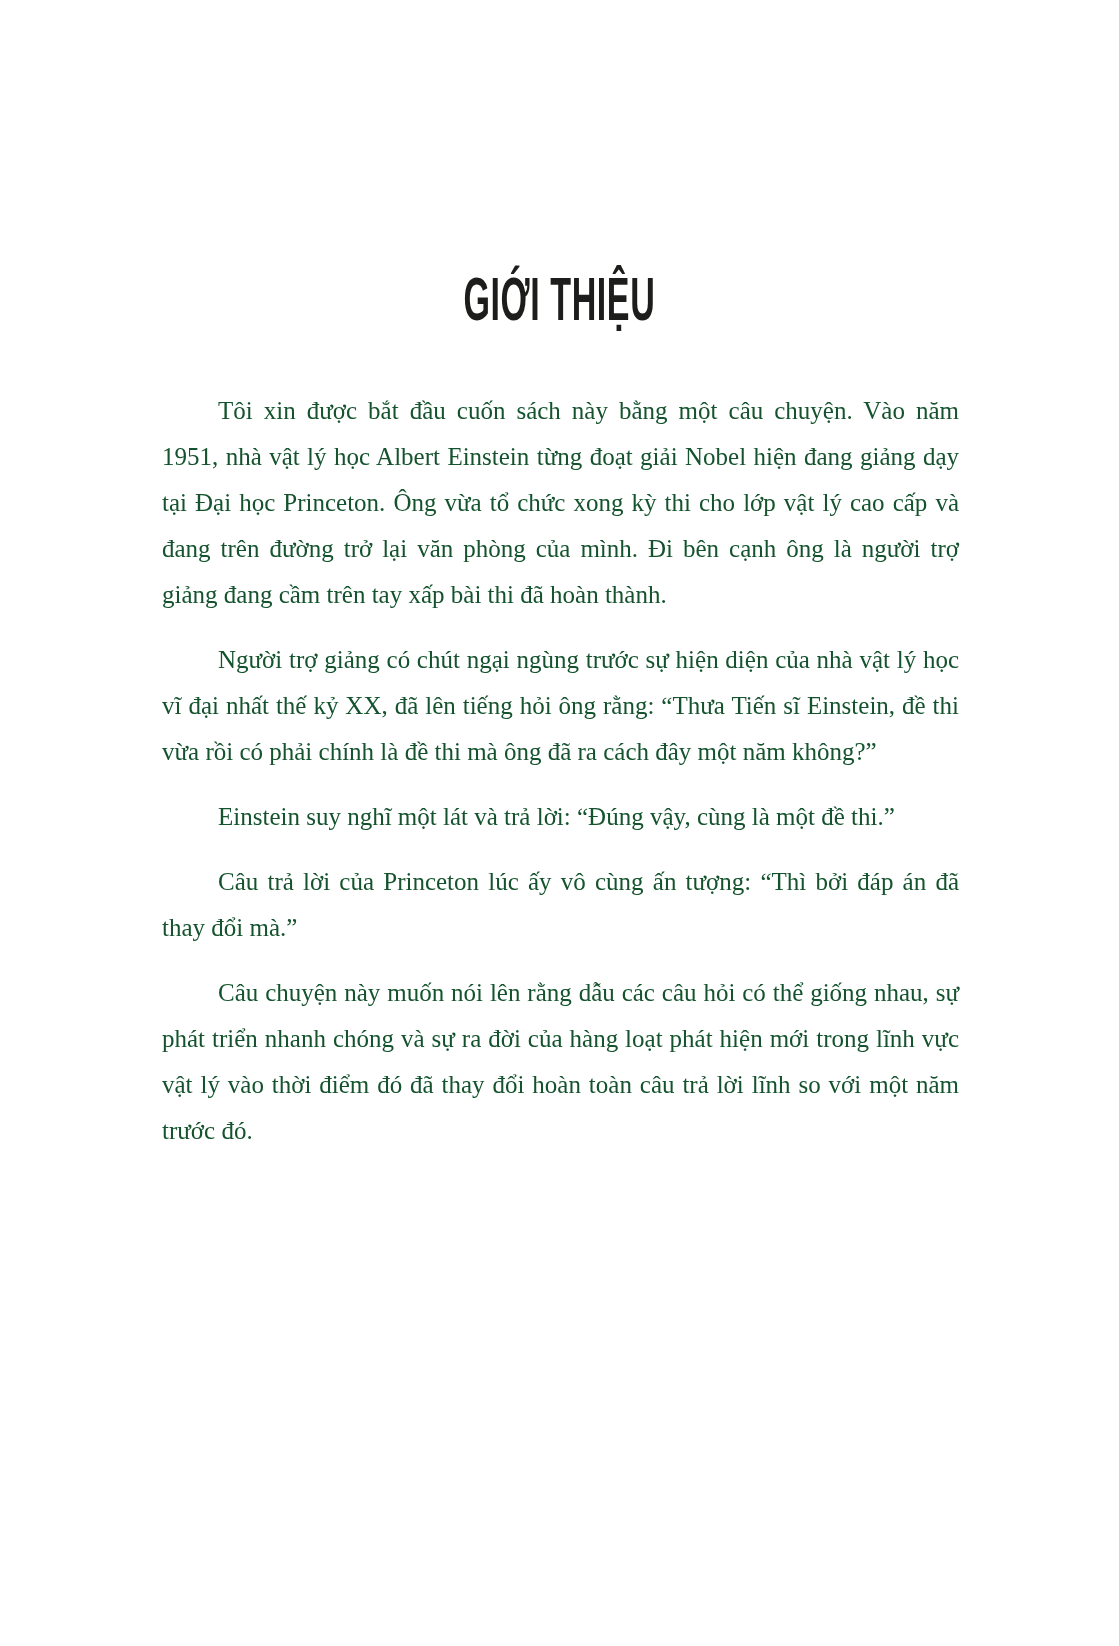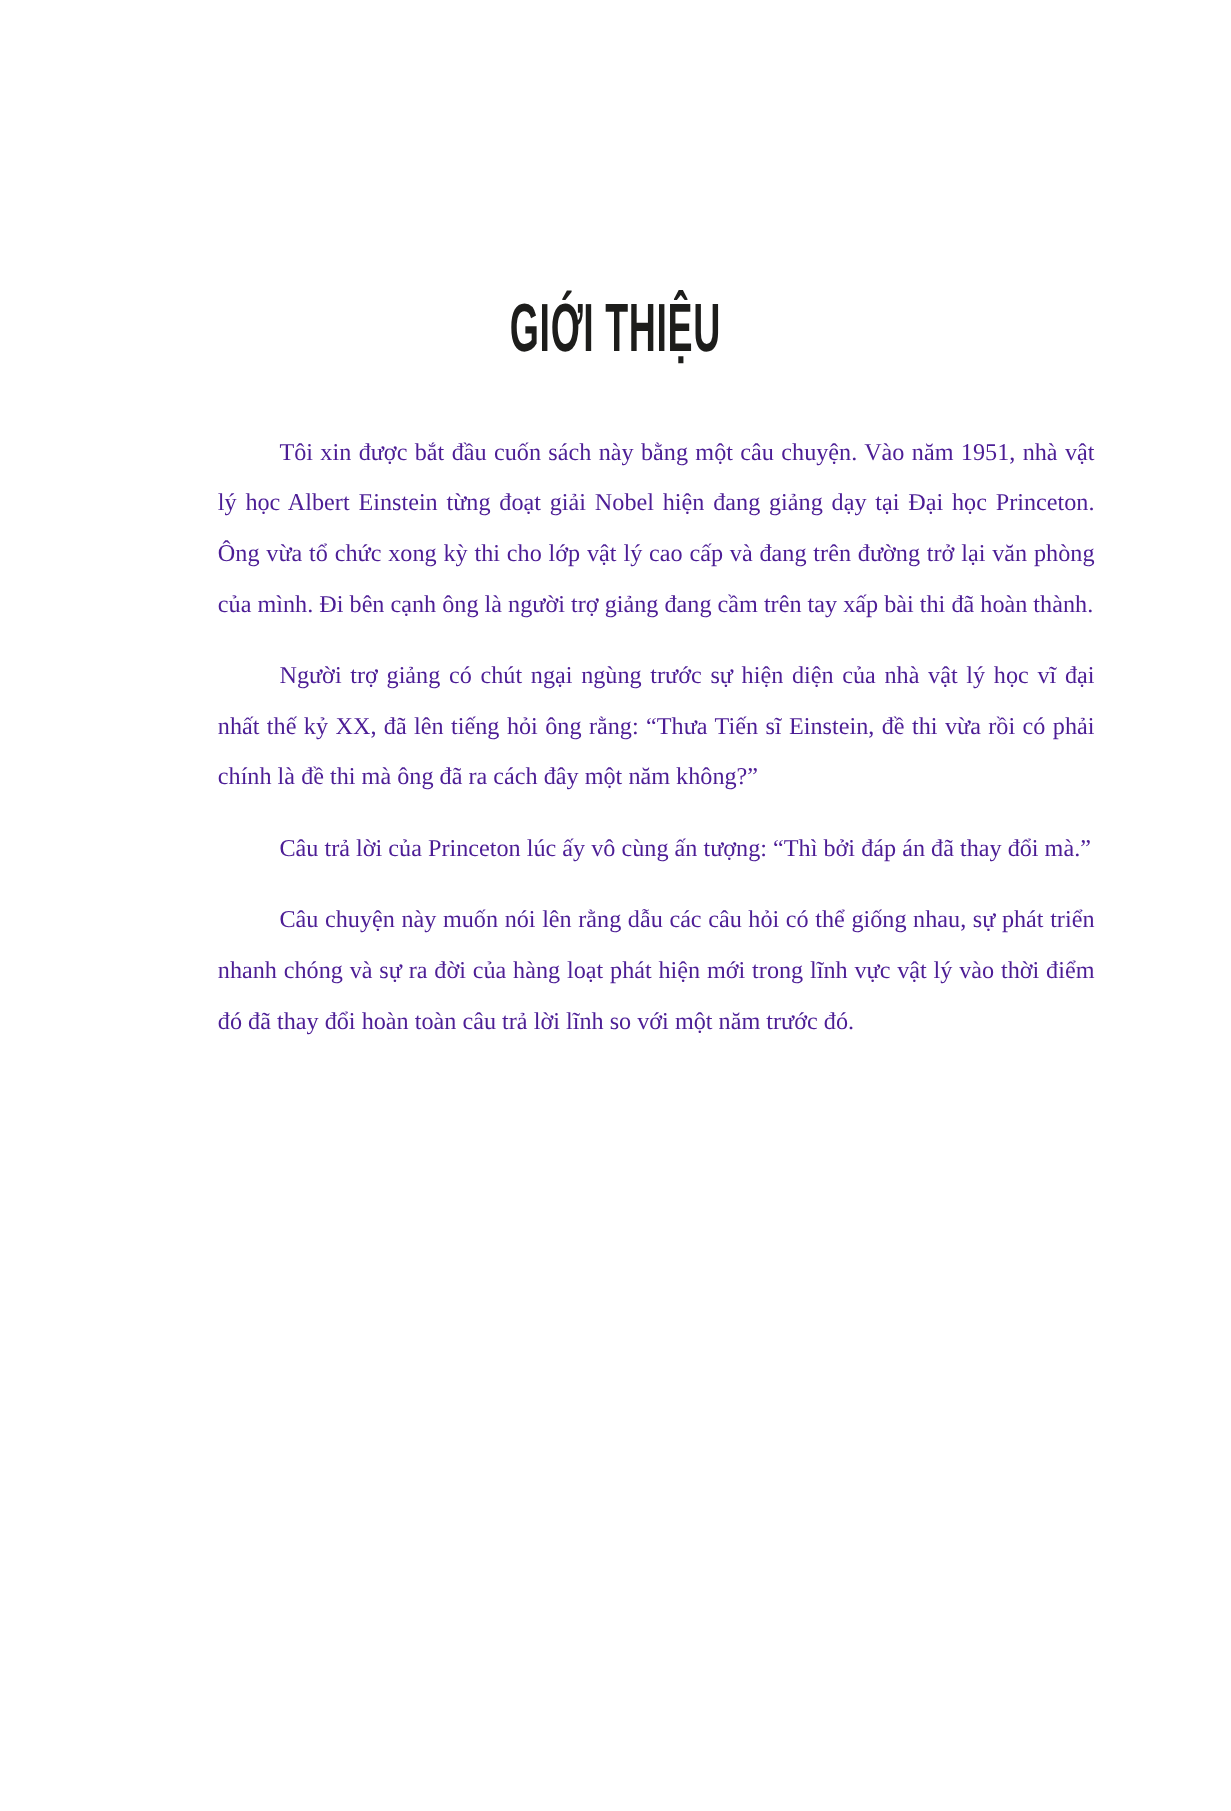--- a/index.html
+++ b/index.html
@@ -33,25 +33,24 @@
     color: #1d1d1b;
     transform: scaleX(0.55);
     transform-origin: 50% 50%;
     white-space: nowrap;
   }
   .body-text {
     position: absolute;
     left: 162px;
     top: 388px;
     width: 797px;
-    color: #4c1d95;
-    font-size: 22px;
+    color: #14532d;
+    font-size: 25px;
     line-height: 46px;
     text-align: justify;
-    margin-left: 36px;
   }
   .para {
     margin: 0 0 19px 0;
     text-indent: 56px;
   }
   .para:last-child {
     margin-bottom: 0;
   }
   .em {
   }
@@ -59,16 +58,17 @@
 </head>
 <body>
 
 <div class="page">
   <div class="title-wrap">
     <h1 class="chapter-title">GIỚI THIỆU</h1>
   </div>
   <div class="body-text">
       <p class="para"><span>Tôi xin được bắt đầu cuốn sách này bằng một câu chuyện. Vào năm 1951, nhà vật lý học Albert Einstein từng đoạt giải Nobel hiện đang giảng dạy tại Đại học Princeton. Ông vừa tổ chức xong kỳ thi cho lớp vật lý cao cấp và đang trên đường trở lại văn phòng của mình. Đi bên cạnh ông là người trợ giảng đang cầm trên tay xấp bài thi đã hoàn thành.</span></p>
       <p class="para"><span>Người trợ giảng có chút ngại ngùng trước sự hiện diện của nhà vật lý học vĩ đại nhất thế kỷ XX, đã lên tiếng hỏi ông rằng: “Thưa Tiến sĩ Einstein, đề thi vừa rồi có phải chính là đề thi mà ông đã ra cách đây một năm không?”</span></p>
+      <p class="para"><span>Einstein suy nghĩ một lát và trả lời: “Đúng vậy, cùng là một đề thi.”</span></p>
       <p class="para"><span>Câu trả lời của Princeton lúc ấy vô cùng ấn tượng: “Thì bởi đáp án đã thay đổi mà.”</span></p>
       <p class="para"><span>Câu chuyện này muốn nói lên rằng dẫu các câu hỏi có thể giống nhau, sự phát triển nhanh chóng và sự ra đời của hàng loạt phát hiện mới trong lĩnh vực vật lý vào thời điểm đó đã thay đổi hoàn toàn </span><span class="em">câu trả lời</span><span> lĩnh so với một năm trước đó.</span></p>
     </div>
 </div>
 
 </body></html>

